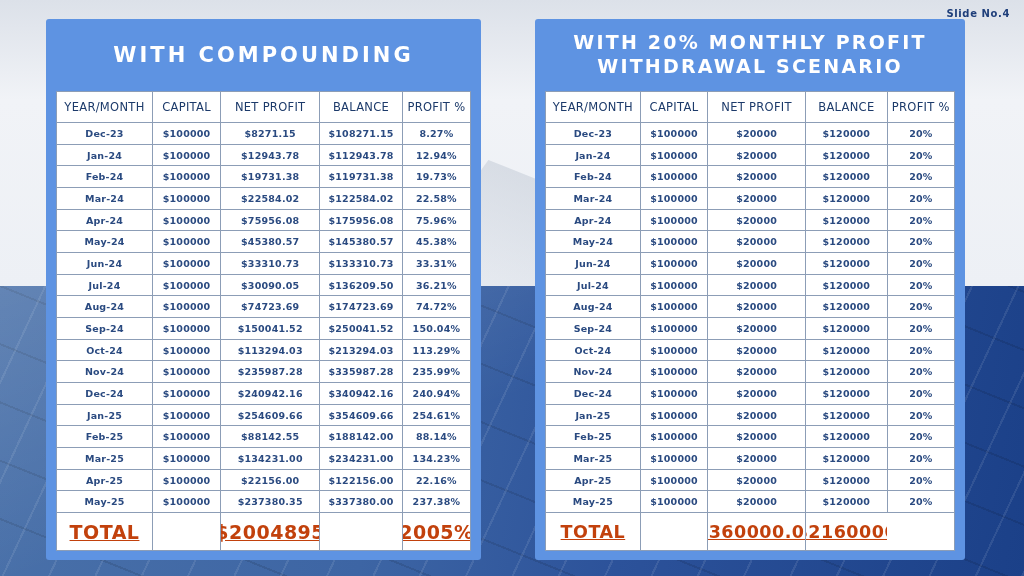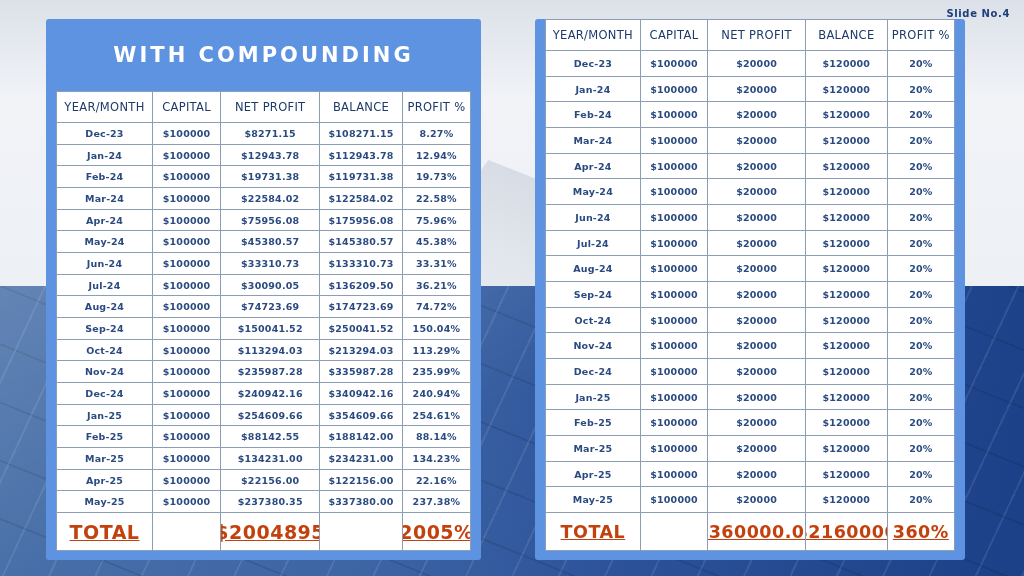--- a/index.html
+++ b/index.html
@@ -223,20 +223,24 @@
       <div class="td">TOTAL</div>
       <div class="td"></div>
       <div class="td">$2004895</div>
       <div class="td"></div>
       <div class="td">2005%</div>
     </div>
   </div>
 </div>
 
 <div class="panel panel-right">
+  <div class="panel-title">
+    <span>WITH 20% MONTHLY PROFIT</span>
+    <span>WITHDRAWAL SCENARIO</span>
+  </div>
   <div class="table">
     <div class="tr thead">
       <div class="td">YEAR/MONTH</div>
       <div class="td">CAPITAL</div>
       <div class="td">NET PROFIT</div>
       <div class="td">BALANCE</div>
       <div class="td">PROFIT %</div>
     </div>
     <div class="tbody">
         <div class="tr">
@@ -364,16 +368,15 @@
           <div class="td">$20000</div>
           <div class="td">$120000</div>
           <div class="td">20%</div>
         </div>
       </div>
     <div class="tr tfoot">
       <div class="td">TOTAL</div>
       <div class="td"></div>
       <div class="td">$360000.00</div>
       <div class="td">$2160000</div>
-      <div class="td">360%</div>
     </div>
   </div>
 </div>
 
 </body></html>

